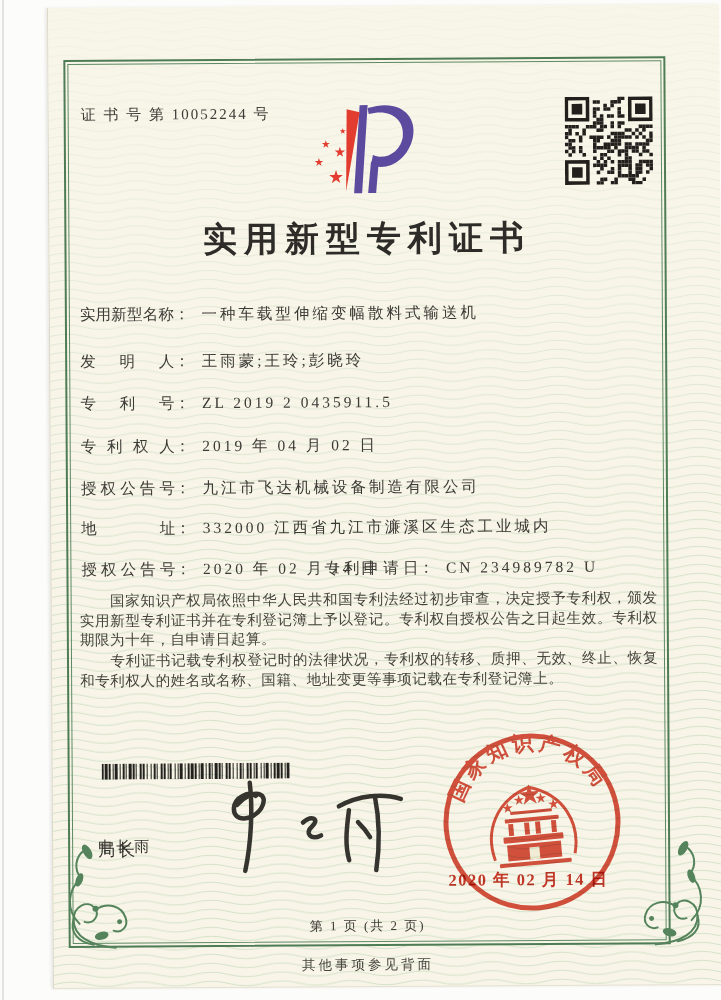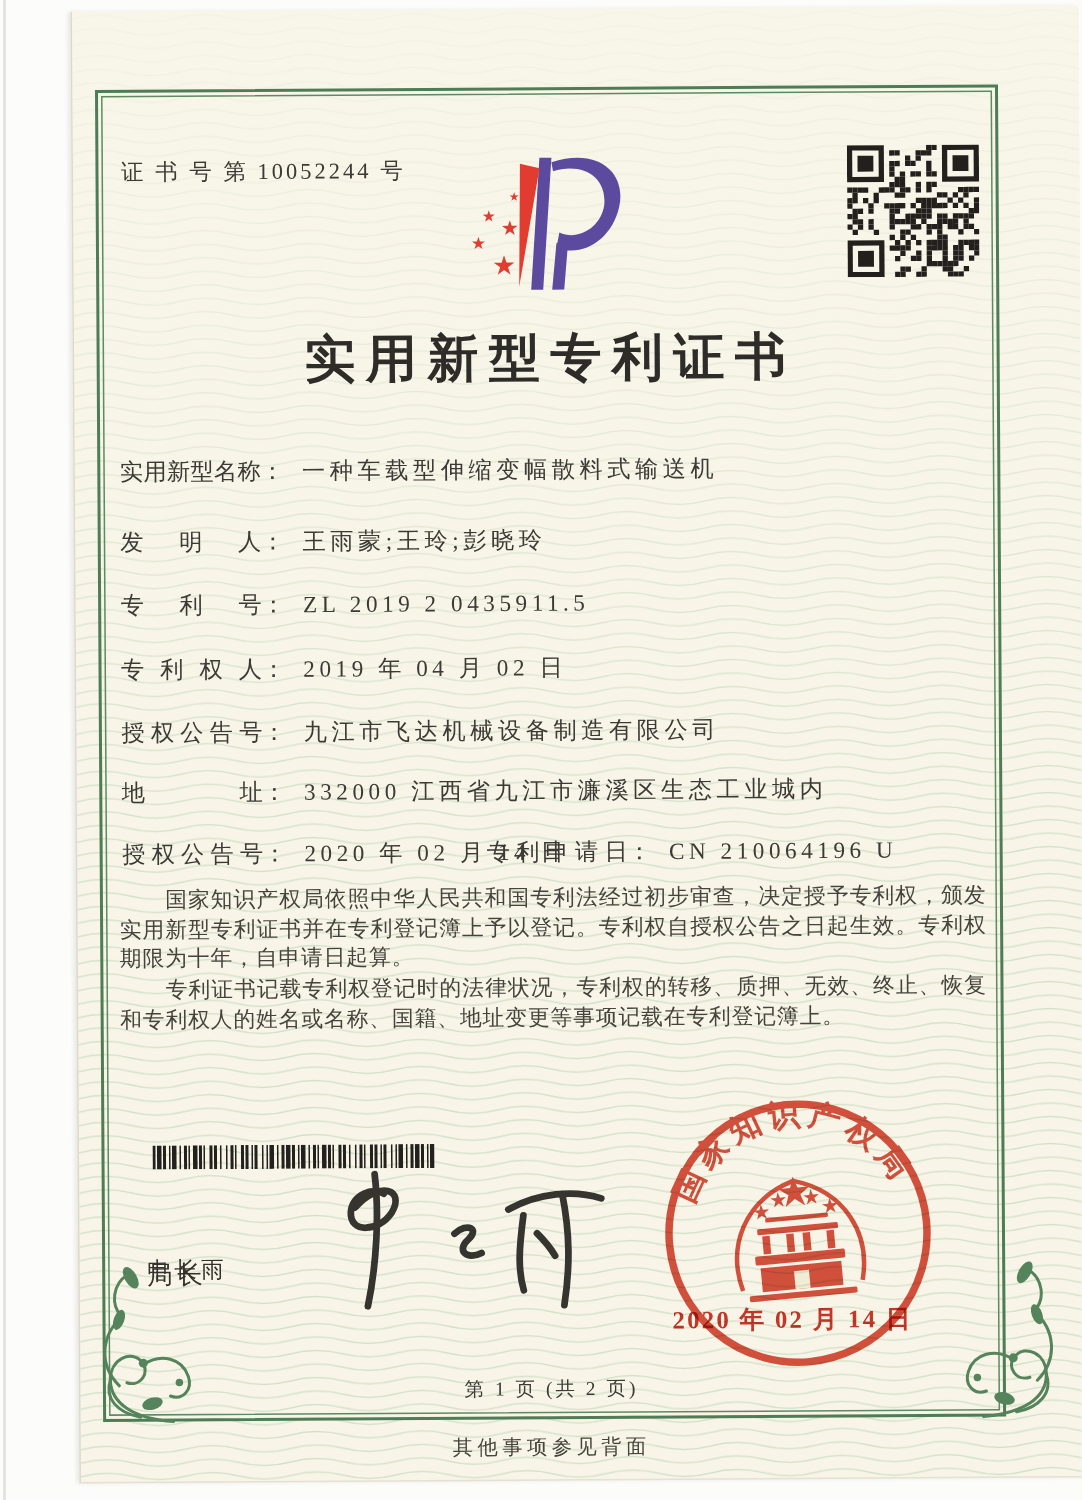--- a/index.html
+++ b/index.html
@@ -390,21 +390,21 @@
     </div>
     <div class="frow r4">
       <span class="flabel">授权公告号</span><span>：</span><span class="fvalue">九江市飞达机械设备制造有限公司</span>
     </div>
     <div class="frow r5">
       <span class="flabel">地址</span><span>：</span><span class="fvalue">332000 江西省九江市濂溪区生态工业城内</span>
     </div>
     <div class="frow r6">
       <span class="flabel">授权公告号</span><span>：</span><span class="fvalue">2020 年 02 月 14 日</span>
       <span class="fpair2">
-        <span class="flabel">专利申请日</span><span>：</span><span class="fvalue">CN 210064196 U</span>
+        <span class="flabel">专利申请日</span><span>：</span><span class="fvalue">CN 234989782 U</span>
       </span>
     </div>
 
     <p class="para p1">国家知识产权局依照中华人民共和国专利法经过初步审查，决定授予专利权，颁发实用新型专利证书并在专利登记簿上予以登记。专利权自授权公告之日起生效。专利权期限为十年，自申请日起算。</p>
     <p class="para p2">专利证书记载专利权登记时的法律状况，专利权的转移、质押、无效、终止、恢复和专利权人的姓名或名称、国籍、地址变更等事项记载在专利登记簿上。</p>
 
     <svg class="barcode" id="barcode" viewBox="0 0 188 16" preserveAspectRatio="none">
         <rect x="0" y="0" width="2" height="16" fill="#23211d"></rect>
         <rect x="3" y="0" width="3" height="16" fill="#23211d"></rect>
         <rect x="7" y="0" width="2" height="16" fill="#23211d"></rect>

